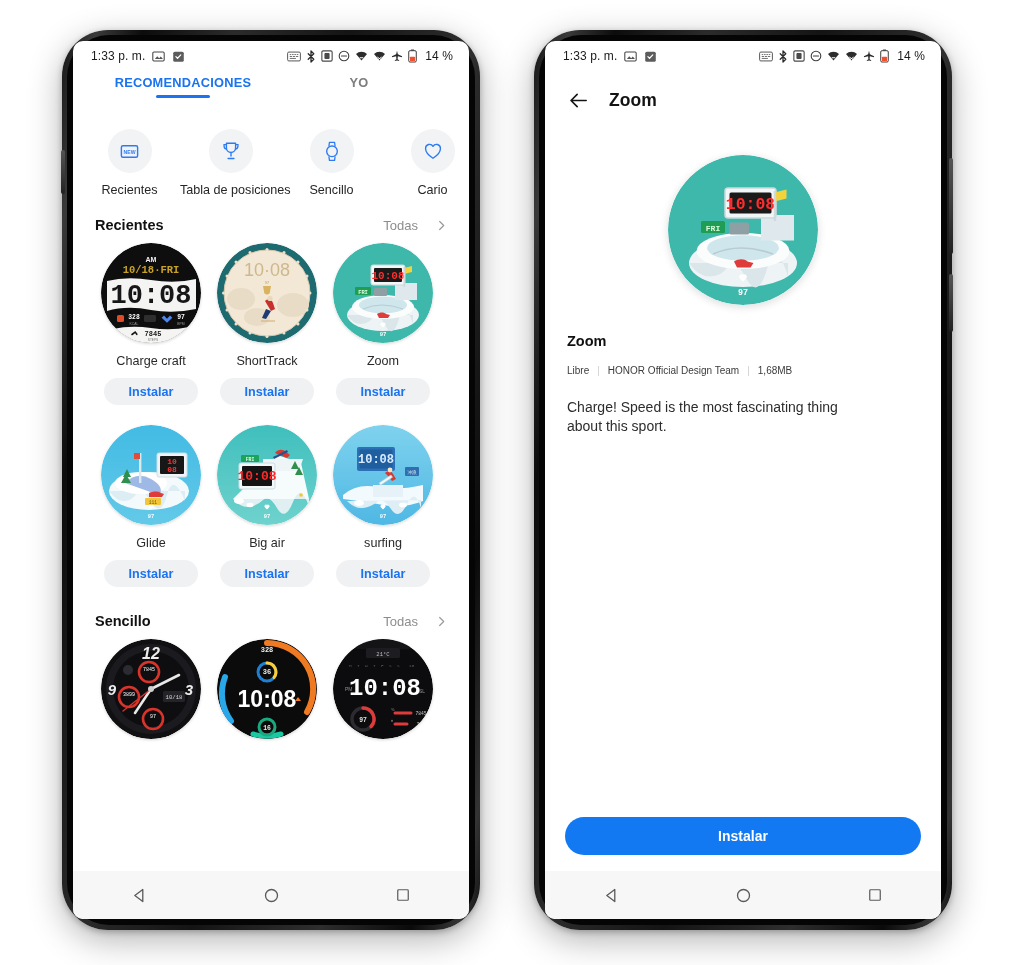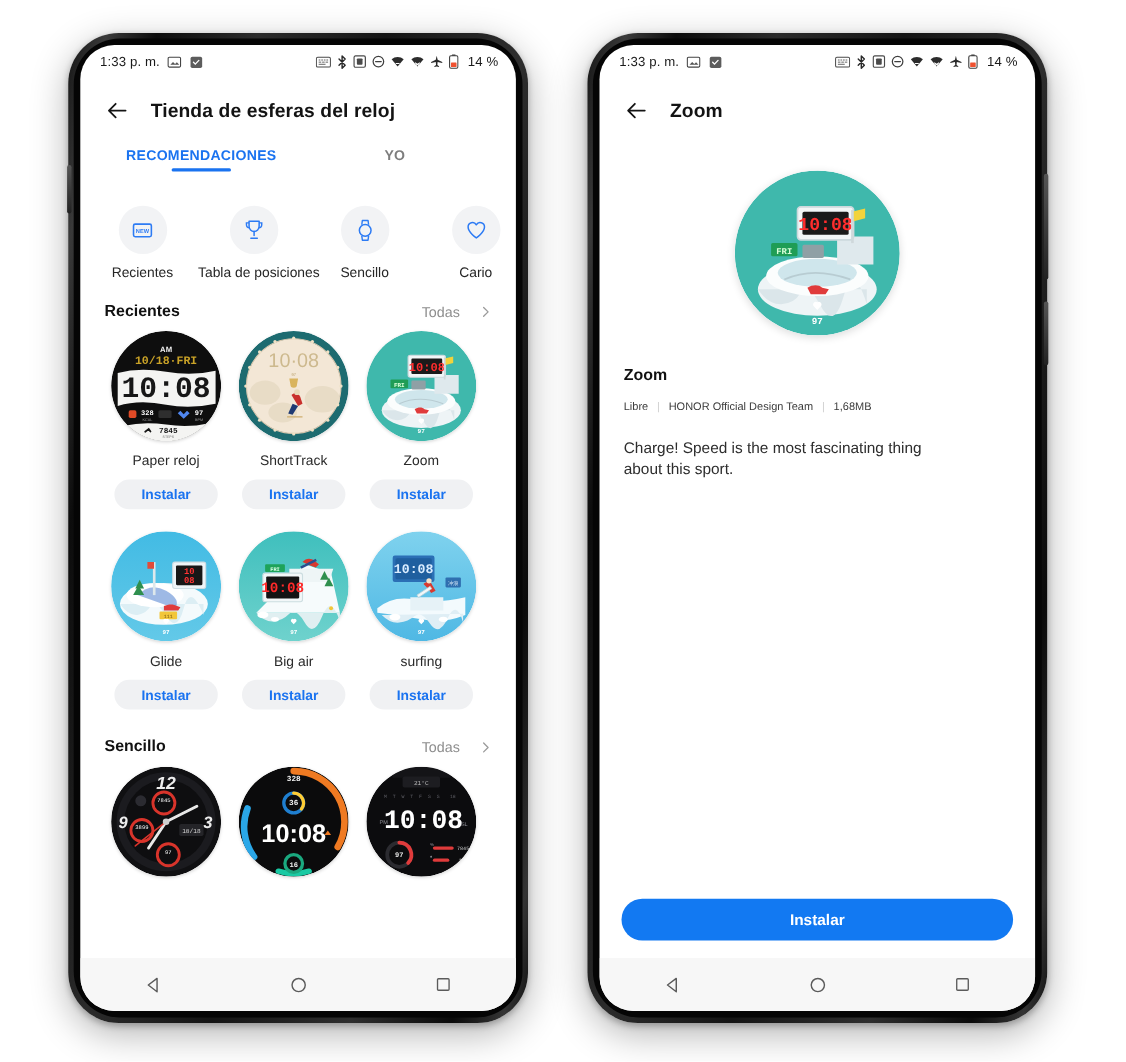--- a/index.html
+++ b/index.html
@@ -23,21 +23,21 @@
   .phone.right { left: 534px; top: 30px;  width: 418px; height: 900px; }
 
   .bezel {
     position: absolute; inset: 5px;
     border-radius: 42px;
     background: #050505;
   }
   .screen {
     position: absolute;
     inset: 11px;
-    border-radius: 31px;
+    border-radius: 10px;
     background: #ffffff;
     overflow: hidden;
     display: flex; flex-direction: column;
   }
 
   
   .side-btn {
     position: absolute; width: 4px; border-radius: 3px;
     background: linear-gradient(180deg,#555,#222);
   }
@@ -222,28 +222,20 @@
             <svg width="9" height="14" viewBox="0 0 10 15">
                 <rect x="3.2" y=".3" width="3.6" height="1.2" rx=".4" fill="#3a3a3a"></rect>
                 <rect x=".8" y="1.6" width="8.4" height="12.6" rx="1.4" fill="none" stroke="#3a3a3a" stroke-width="1.1"></rect>
                 <rect x="2.2" y="8.4" width="5.6" height="4.6" rx=".6" fill="#ef5130"></rect>
               </svg>
           </span>
           <span class="sb-batt">14 %</span>
         </div>
       </div>
 
-      <div class="appbar">
-        <div class="back-btn">
-          <svg width="23" height="23" viewBox="0 0 24 24">
-              <path d="M20 12H4.4M10.6 5.6L4.2 12l6.4 6.4" fill="none" stroke="#141414" stroke-width="1.7" stroke-linecap="round" stroke-linejoin="round"></path>
-            </svg>
-        </div>
-        <div class="appbar-title">Tienda de esferas del reloj</div>
-      </div>
 
       <div class="tabs">
         <div class="tab active">RECOMENDACIONES</div>
         <div class="tab">YO</div>
       </div>
 
       <div class="body-scroll">
 
         <div class="cats">
           <div class="cat">
@@ -310,21 +302,21 @@
                 <rect x="43" y="72" width="12" height="7" rx="1.4" fill="#2e2e2e"></rect>
                 <path d="M63 72.5l3 3.2 3-3.2 2.4 2.2-5.4 5-5.4-5z" fill="#4f86ef"></path>
                 <text x="80" y="76" font-size="6.4" font-weight="700" fill="#fff" text-anchor="middle" font-family="Liberation Mono, monospace">97</text>
                 <text x="80" y="82" font-size="3.4" fill="#9a9a9a" text-anchor="middle" font-family="Liberation Sans, sans-serif">BPM</text>
                 <path d="M12 86 Q30 82 50 85 Q70 88 88 84 L88 100 L12 100 Z" fill="#f4f4f2"></path>
                 <path d="M31 91.5l3.2-2.4 1.6 2.2" fill="none" stroke="#171717" stroke-width="1.6" stroke-linecap="round"></path>
                 <text x="52" y="93" font-size="7" font-weight="700" fill="#171717" text-anchor="middle" font-family="Liberation Mono, monospace">7845</text>
                 <text x="52" y="97.6" font-size="3.2" fill="#777" text-anchor="middle" font-family="Liberation Sans, sans-serif">STEPS</text>
               </svg>
             </div>
-            <div class="wname">Paper reloj</div>
+            <div class="wname">Charge craft</div>
             <button class="wbtn">Instalar</button>
           </div>
 
           <div class="wcell">
             <div class="wface">
               <svg width="100" height="100" viewBox="0 0 100 100">
                 <circle cx="50" cy="50" r="50" fill="#1d6b70"></circle>
                 <circle cx="50" cy="50" r="43" fill="#f3e7d6"></circle>
                 <circle cx="50" cy="50" r="43" fill="none" stroke="#d8c7ae" stroke-width="1"></circle>
                 <g fill="#e8dcc6">

